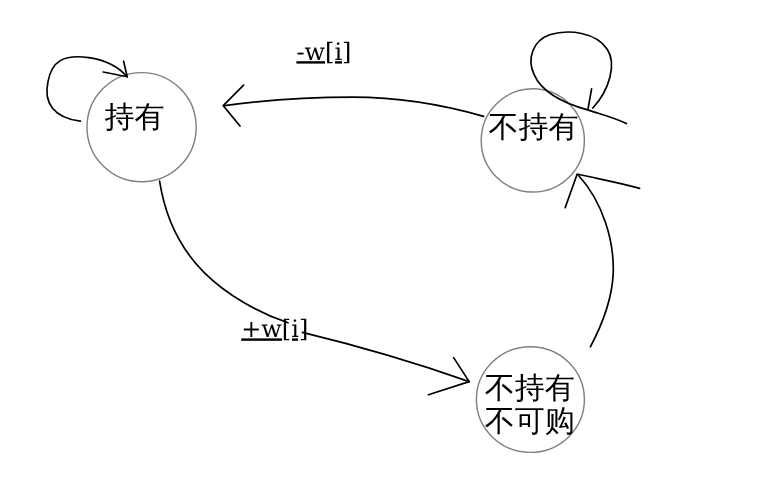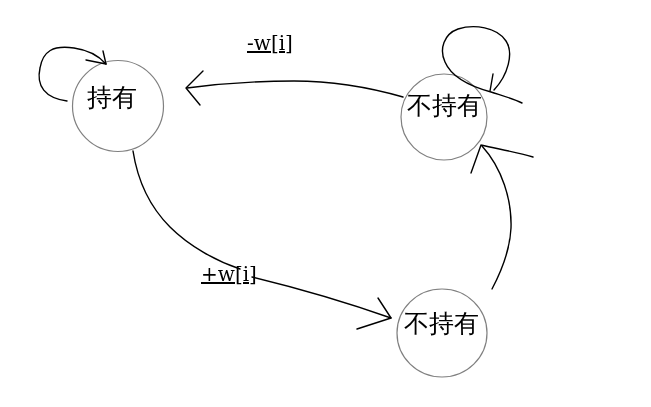--- a/index.html
+++ b/index.html
@@ -75,19 +75,20 @@
   <div class="state-label" style="left:87px; top:84px;">
     <div>持有</div>
   </div>
 
   <div class="state-label" style="left:407px; top:92px;">
     <div>不持有</div>
   </div>
 
   <div class="state-label" style="left:404px; top:310px;">
     <div>不持有</div>
+    <div>不可购</div>
   </div>
 
   <div class="edge-label" style="left:247px; top:33px;">-w[i]</div>
 
   <div class="edge-label" style="left:161px; top:264px;margin-left:40px;">+w[i]</div>
 
 </div>
 
 </body></html>

